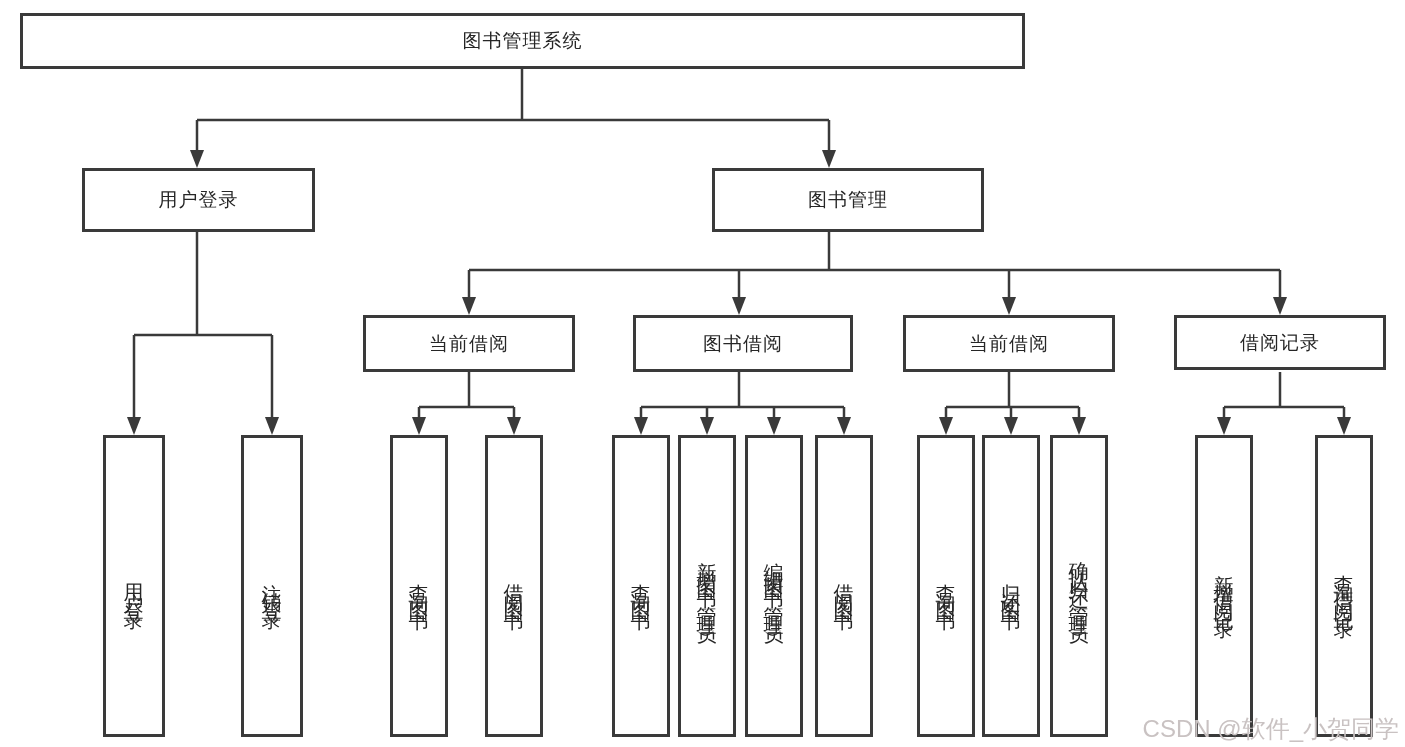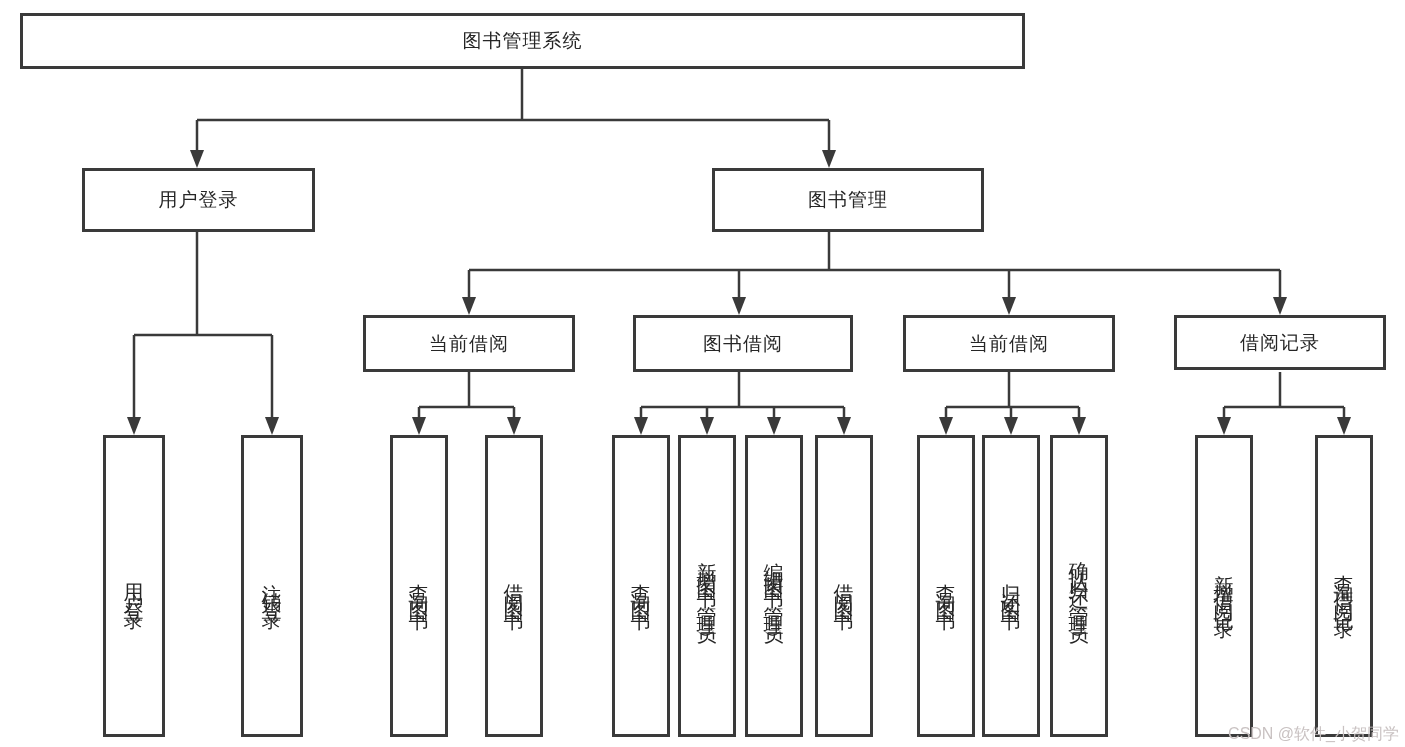--- a/index.html
+++ b/index.html
@@ -28,21 +28,21 @@
     writing-mode:vertical-rl;
     text-orientation:mixed;
     font-size:20px;
     letter-spacing:9px;
     line-height:1;
     color:#262626;
   }
   .watermark{
     position:absolute;
     right:6px;bottom:2px;
-    font-size:16px;
+    font-size:24px;
     color:#c9c2c2;
     letter-spacing:0;
     z-index:3;
     white-space:nowrap;
   }
 </style>
 </head>
 <body>
 
 <div class="canvas">

